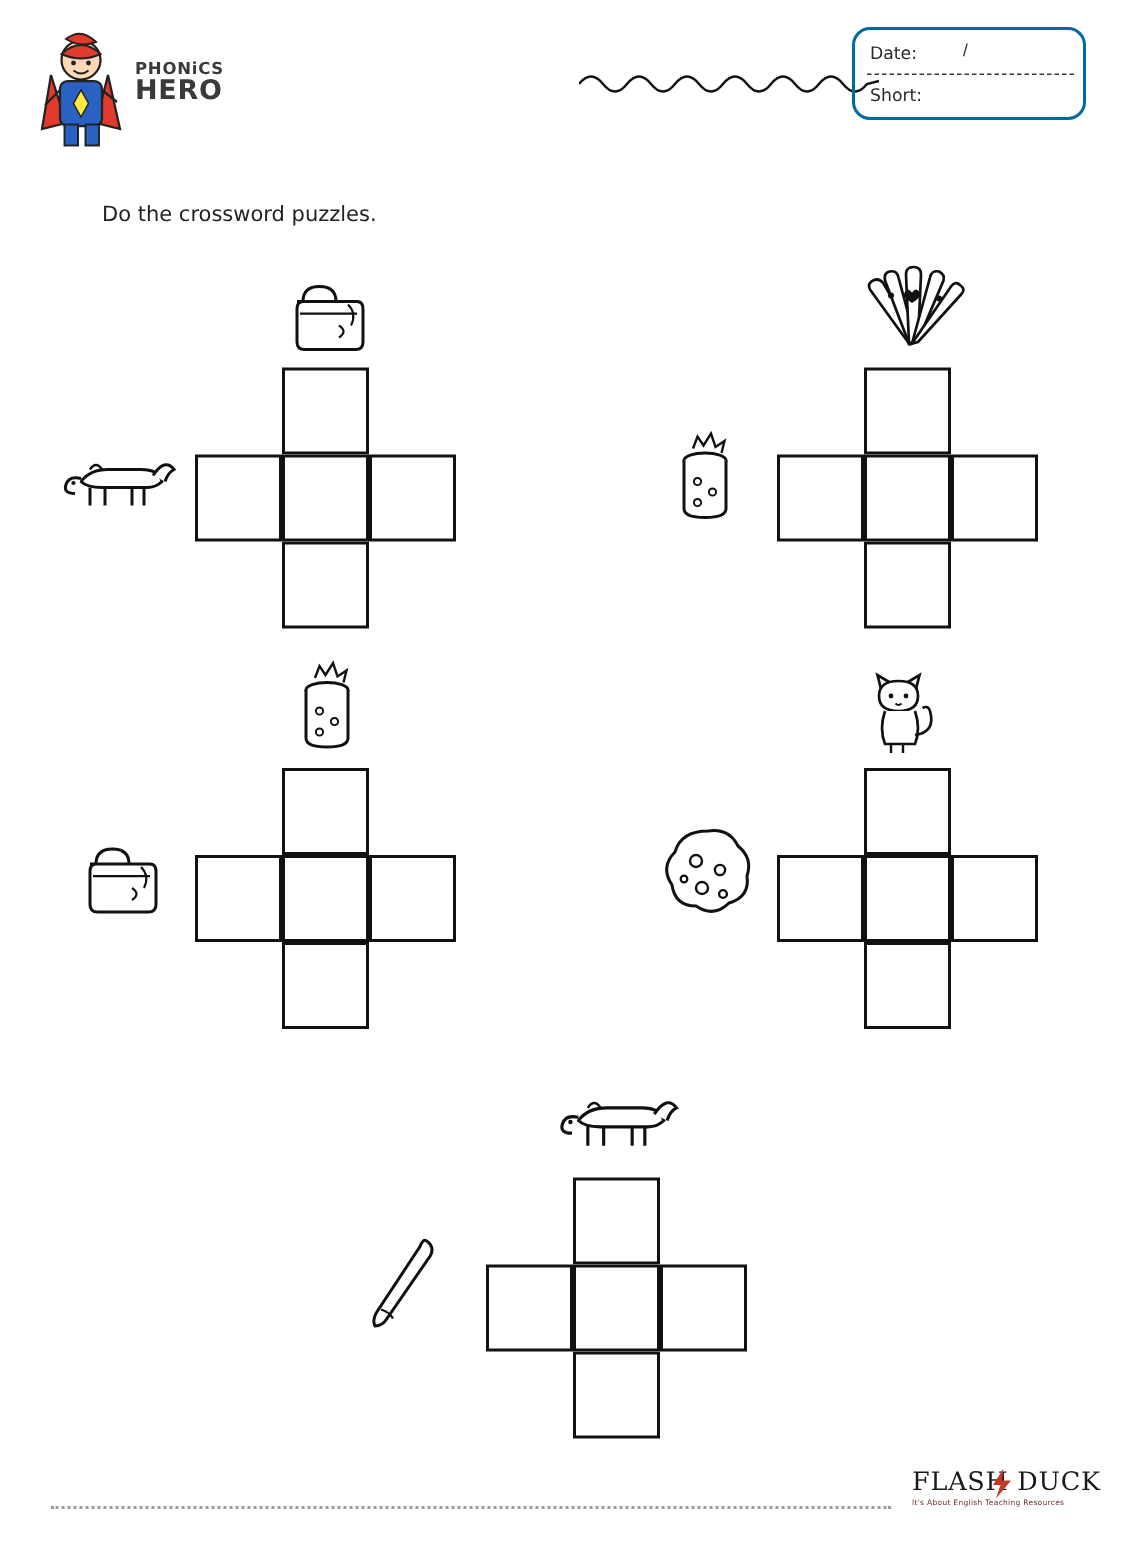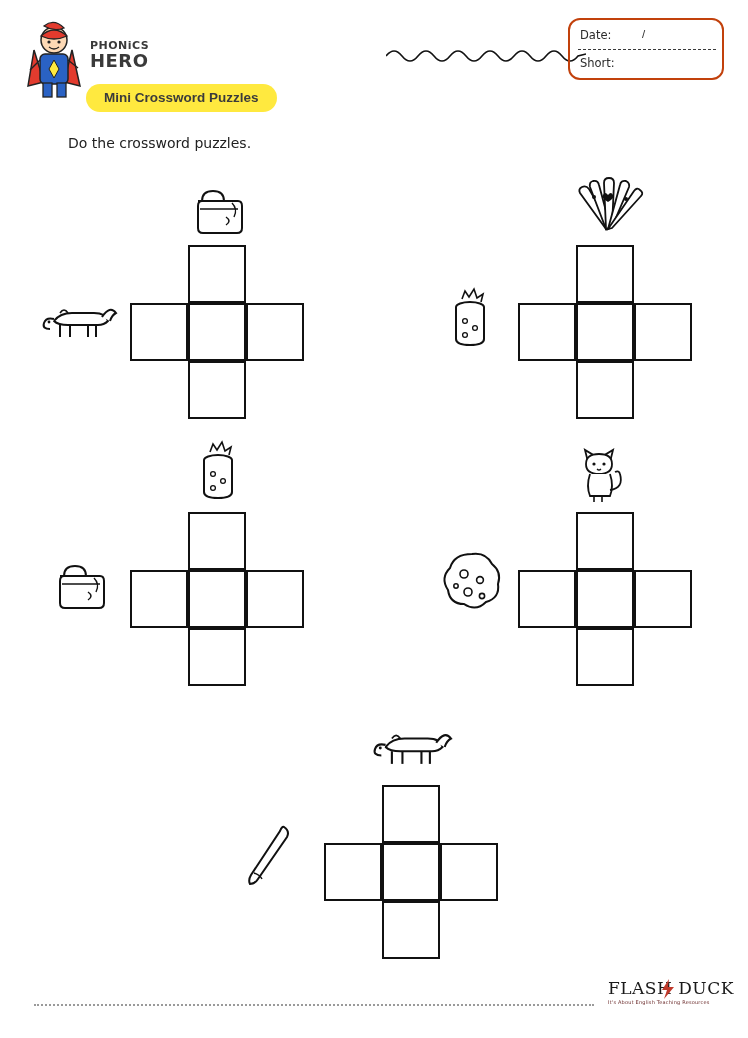--- a/index.html
+++ b/index.html
@@ -80,21 +80,21 @@
     height: 20px;
   }
 
   
   .datebox {
     position: absolute;
     left: 544px;
     top: 0px;
     width: 156px;
     height: 62px;
-    border: 2px solid #c2410c;
+    border: 2px solid #0369a1;
     border-radius: 12px;
     box-sizing: border-box;
   }
   .datebox .row {
     position: absolute;
     left: 10px;
     font-family: "DejaVu Sans", sans-serif;
     font-size: 11.5px;
     color: #2b2b2b;
   }
@@ -214,21 +214,20 @@
         <path d="M25 27 q5 4 10 0" stroke="#222" stroke-width="1.3" fill="none"></path>
       </svg>
     </div>
 
     <div class="brand">
       <span class="b1">PHONiCS</span>
       <span class="b2">HERO</span>
     </div>
 
 
-    <div class="subtitle-pill">Mini Crossword Puzzles</div>
 
     <div class="squiggle">
       <svg width="200" height="20" viewBox="0 0 200 20">
         <path d="M0 12 Q8 2 16 12 T32 12 T48 12 T64 12 T80 12 T96 12 T112 12 T128 12 T144 12 T160 12 T176 12 T192 12 L200 10" fill="none" stroke="#111" stroke-width="1.6"></path>
       </svg>
     </div>
 
     <div class="datebox">
       <span class="row r1">Date:</span>
       <span class="slash">/</span>

